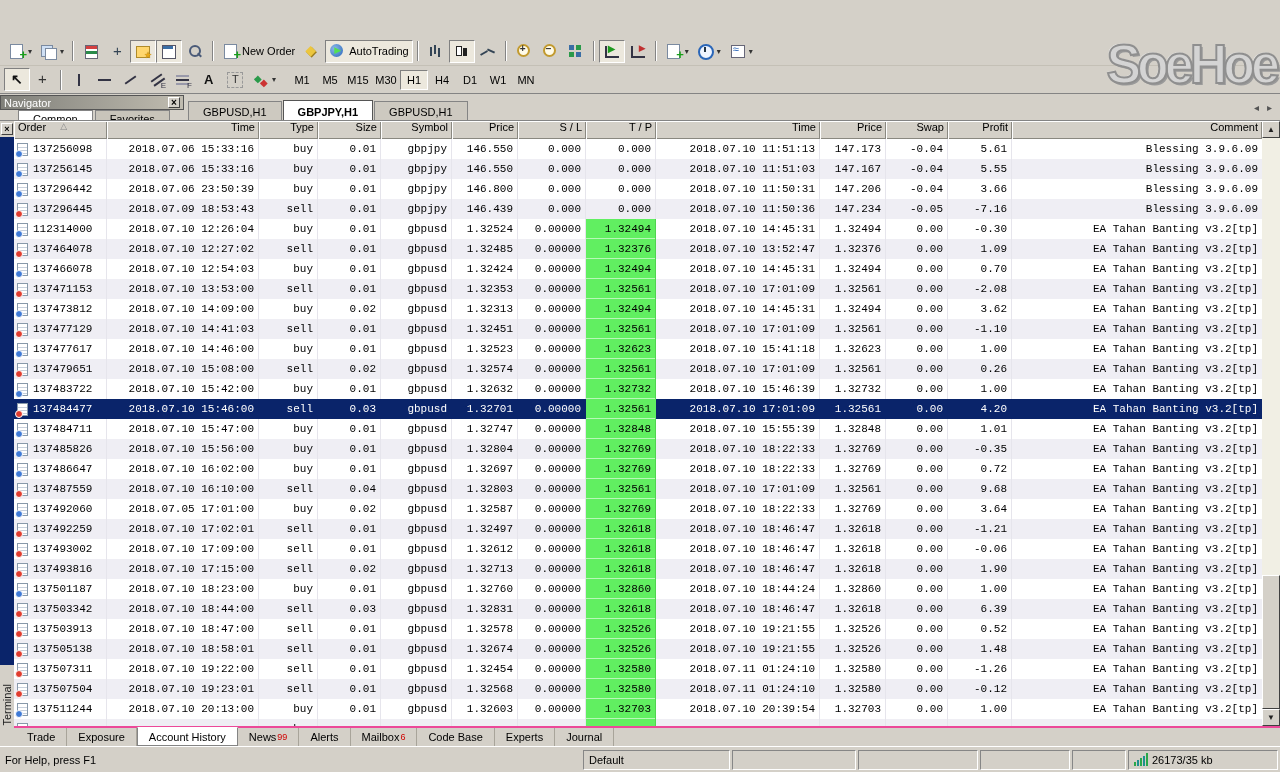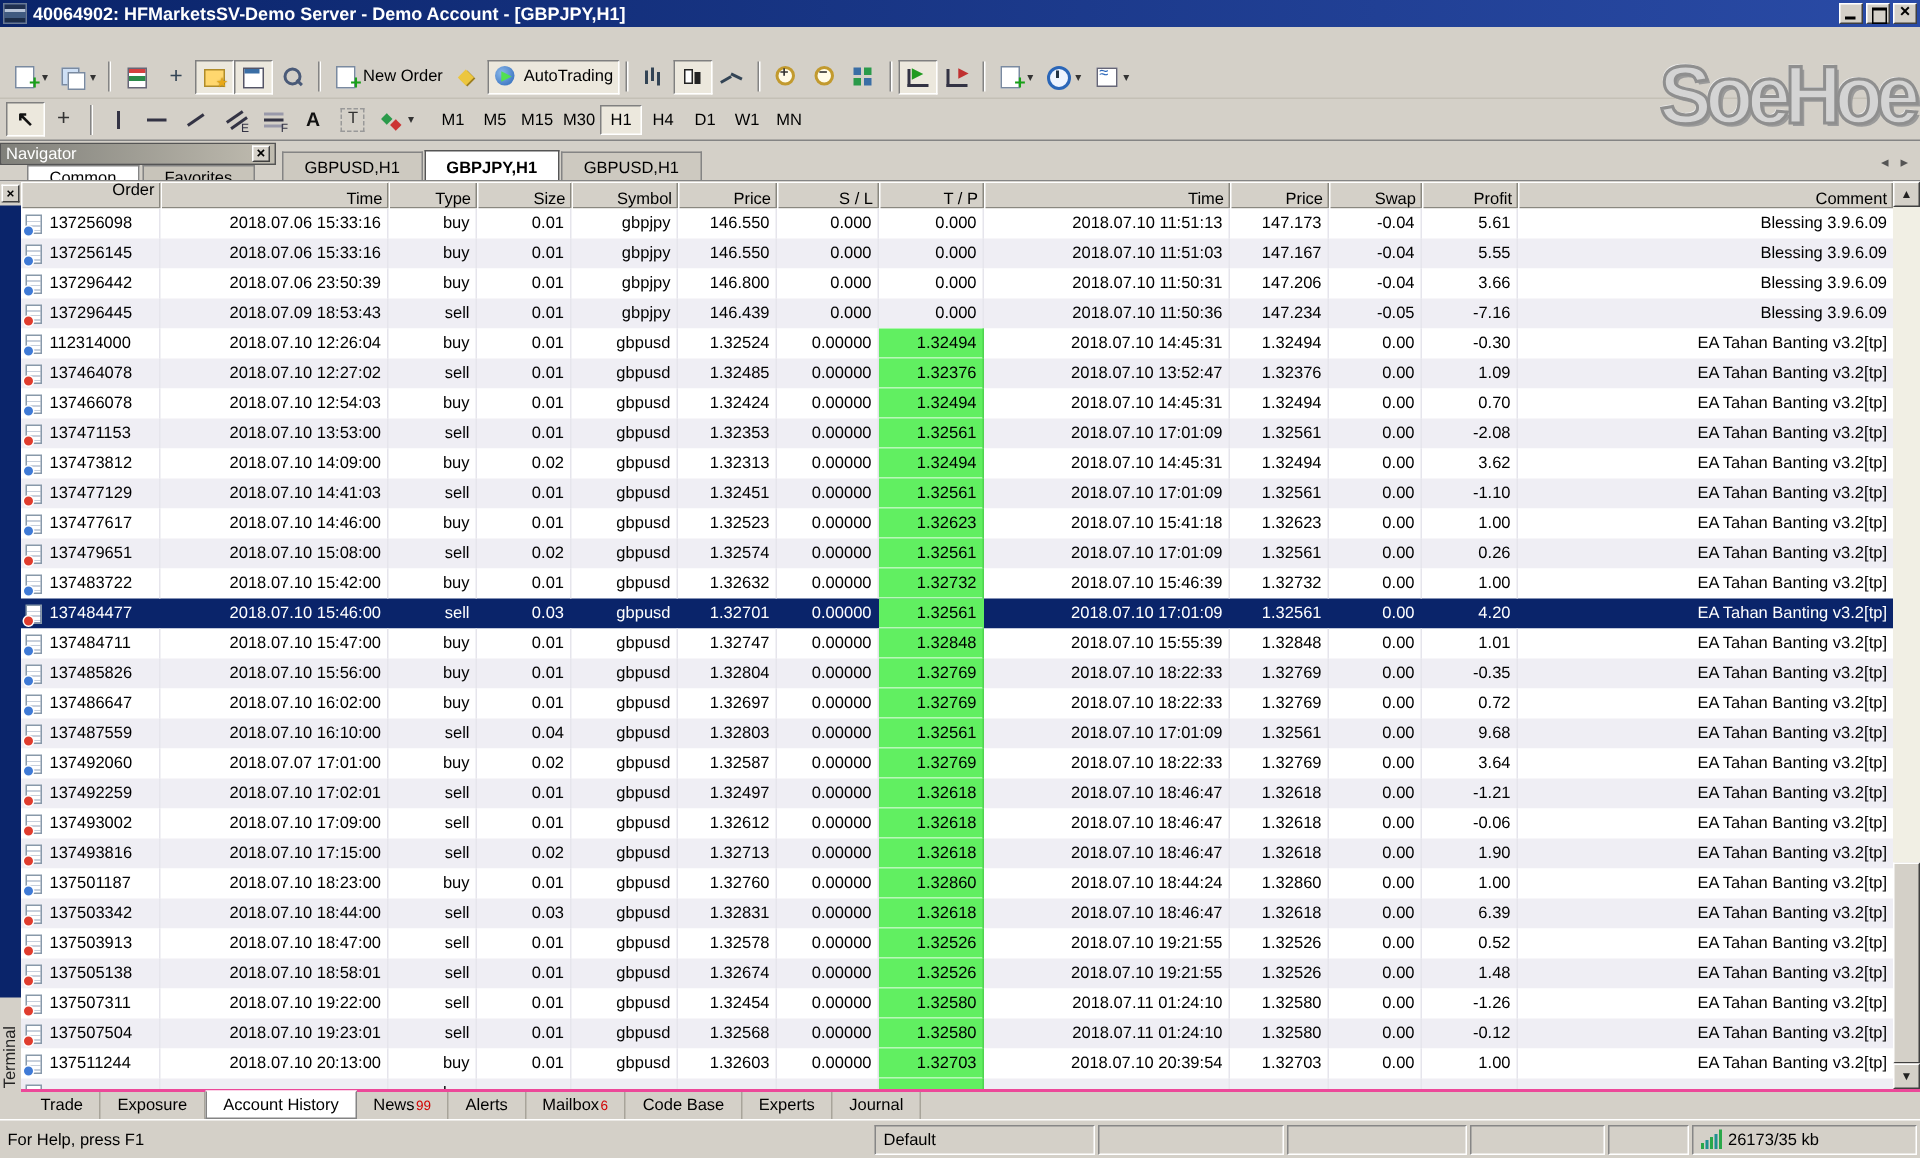--- a/index.html
+++ b/index.html
@@ -110,26 +110,26 @@
 
   
   .terminal{position:absolute;left:0;top:121px;width:1280px;height:605px;background:#fff;}
   .lstrip{position:absolute;left:0;top:121px;width:14px;height:625px;background:#d4d0c8;z-index:3;}
   .lstrip .xbtn{position:absolute;left:1px;top:2px;width:12px;height:12px;background:#d4d0c8;border:1px solid;border-color:#fff #404040 #404040 #fff;font-size:9px;font-weight:bold;line-height:10px;text-align:center;}
   .lstrip .navyfill{position:absolute;left:0;top:16px;width:14px;height:528px;background:#0a246a;}
   .lstrip .vlabel{position:absolute;left:0;bottom:2px;width:14px;height:78px;display:flex;align-items:center;justify-content:center;}
   .lstrip .vlabel span{writing-mode:vertical-rl;transform:rotate(180deg);font-size:11px;color:#222;}
 
   .thead{position:absolute;left:14px;top:0;width:1248px;height:18px;display:flex;}
-  .hcell{height:18px;background:#d4d0c8;box-shadow:inset 1px 1px #fff,inset -1px -1px #8a8880;display:flex;align-items:flex-end;justify-content:flex-end;padding:0 4px;font-size:11px;overflow:hidden;white-space:nowrap;flex-direction:column;}
+  .hcell{height:18px;background:#d4d0c8;box-shadow:inset 1px 1px #fff,inset -1px -1px #8a8880;display:flex;align-items:flex-start;justify-content:flex-end;padding:0 4px;font-size:11px;overflow:hidden;white-space:nowrap;}
   .hcell.first{justify-content:flex-start;gap:14px;}
   .sort{color:#888;font-size:9px;}
 
   .tbody{position:absolute;left:14px;top:18px;width:1248px;height:587px;overflow:hidden;background:#fff;}
-  .trow{display:flex;height:20px;background:#fff;}
+  .trow{display:flex;height:20px;background:#fff;font-family:Liberation Mono, monospace;}
   .trow.alt{background:#efeef4;}
   .trow.selected{background:#0a246a;color:#fff;}
   .cell{height:20px;line-height:20px;text-align:right;padding:0 4px;border-right:1px solid #e6e5ec;overflow:hidden;white-space:nowrap;font-size:11px;}
   .trow.selected .cell{border-right-color:transparent;}
   .cell.first{text-align:left;display:flex;align-items:center;gap:5px;padding-left:3px;}
   .cell.green{background:#61ef61;color:#000;border-right-color:#4fd44f;box-shadow:inset 0 -1px rgba(255,255,255,.55);}
   .col0{width:93px;}.col1{width:152px;}.col2{width:59px;}.col3{width:63px;}.col4{width:71px;}
   .col5{width:66px;}.col6{width:68px;}.col7{width:70px;}.col8{width:164px;}.col9{width:66px;}
   .col10{width:62px;}.col11{width:64px;}.col12{width:250px;border-right:none;}
 
@@ -160,29 +160,20 @@
   .sb-net{width:150px;gap:4px;}
   .netbars{display:flex;align-items:flex-end;gap:1px;height:13px;}
   .netbars i{display:block;width:2px;background:#1f9090;}
   .netbars i:nth-child(odd){background:#2aa84a;}
 </style>
 </head>
 <body>
 
 <div class="screen">
 
-  <div class="titlebar">
-    <span class="app-icon"></span>
-    <span class="titletext">40064902: HFMarketsSV-Demo Server - Demo Account - [GBPJPY,H1]</span>
-    <span class="winbtns">
-      <span class="wbtn minimize"></span>
-      <span class="wbtn maximize"></span>
-      <span class="wbtn close"></span>
-    </span>
-  </div>
 
 
   <div class="toolbar1">
       <div class="tb-btn">
         <span class="tb-ic ic-new-chart-icon"></span>
         <span class="dd">▾</span>
       </div>
       <div class="tb-btn">
         <span class="tb-ic ic-profiles-icon"></span>
         <span class="dd">▾</span>
@@ -694,21 +685,21 @@
           <div class="cell col9">1.32561</div>
           <div class="cell col10">0.00</div>
           <div class="cell col11">9.68</div>
           <div class="cell col12">EA Tahan Banting v3.2[tp]</div>
         </div>
         <div class="trow">
           <div class="cell first col0">
             <span class="doc-icon buy"></span>
             <span>137492060</span>
           </div>
-          <div class="cell col1">2018.07.07 17:01:00</div>
+          <div class="cell col1">2018.07.05 17:01:00</div>
           <div class="cell col2">buy</div>
           <div class="cell col3">0.02</div>
           <div class="cell col4">gbpusd</div>
           <div class="cell col5">1.32587</div>
           <div class="cell col6">0.00000</div>
           <div class="cell col7 green">1.32769</div>
           <div class="cell col8">2018.07.10 18:22:33</div>
           <div class="cell col9">1.32769</div>
           <div class="cell col10">0.00</div>
           <div class="cell col11">3.64</div>

